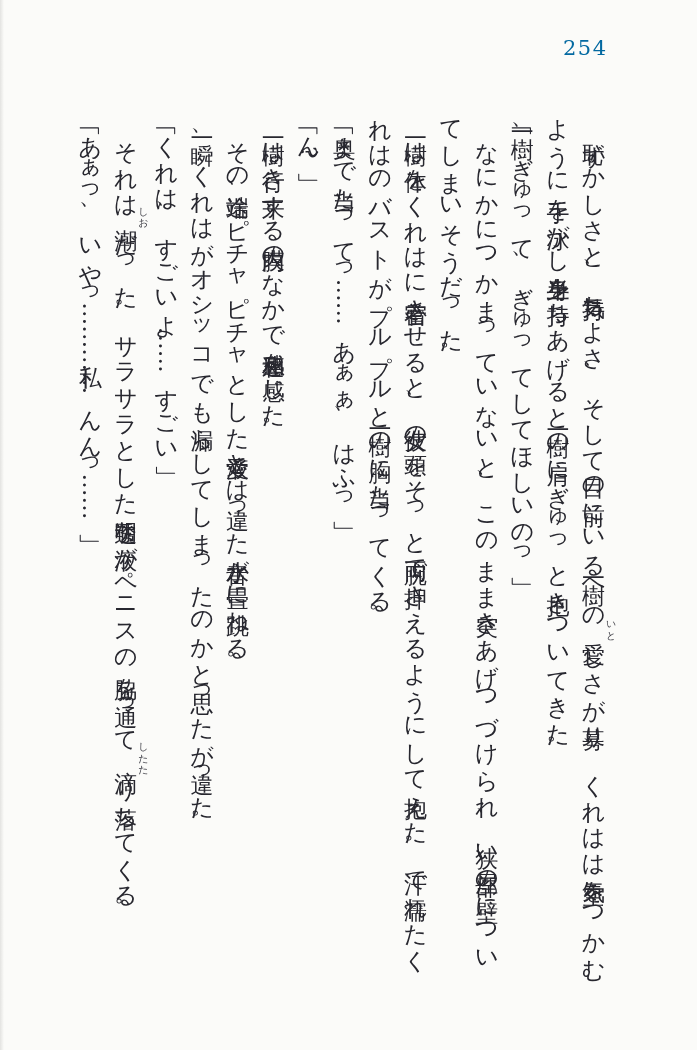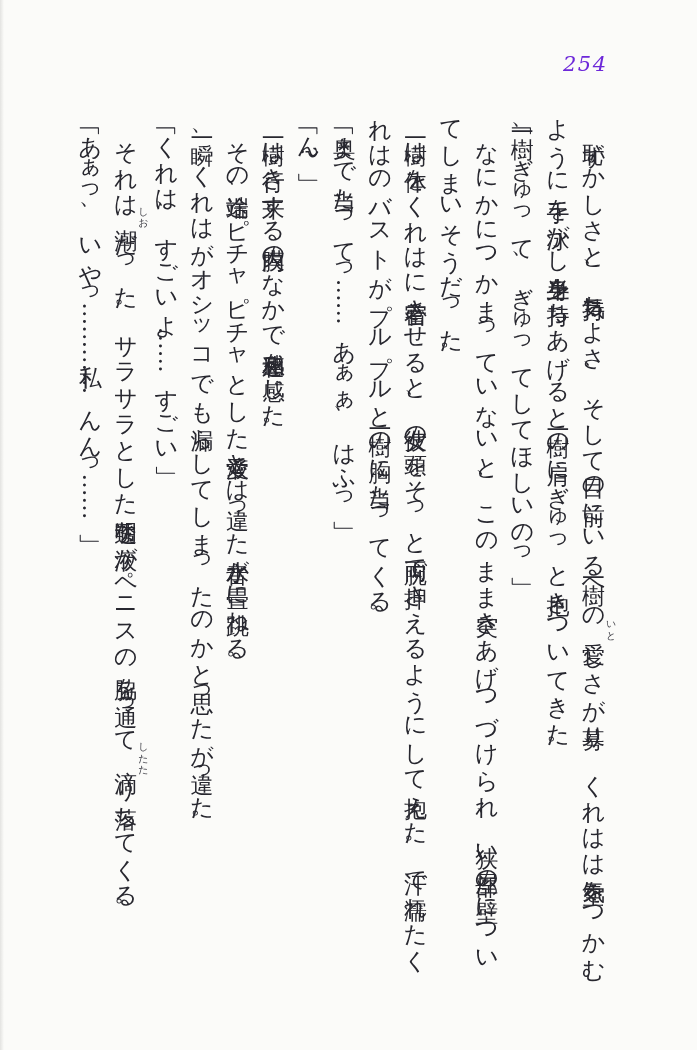--- a/index.html
+++ b/index.html
@@ -19,26 +19,25 @@
   .page::before {
     content: "";
     position: absolute;
     left: 0; top: 0; bottom: 0;
     width: 4px;
     background: linear-gradient(to right, rgba(120,120,118,0.18), rgba(120,120,118,0));
     pointer-events: none;
   }
   .page-number {
     position: absolute;
-    top: 52px;
+    top: 36px;
     left: 563px;
     font-size: 21px;
-    font-style: italic;
     letter-spacing: 1.5px;
-    color: #6d28d9;
+    color: #0369a1;
   }
   .text-block {
     position: absolute;
     top: 103px;
     right: 81px;
     height: 874px;
     width: 572px;
     writing-mode: vertical-rl;
     font-size: 23px;
     line-height: 35.6px;

